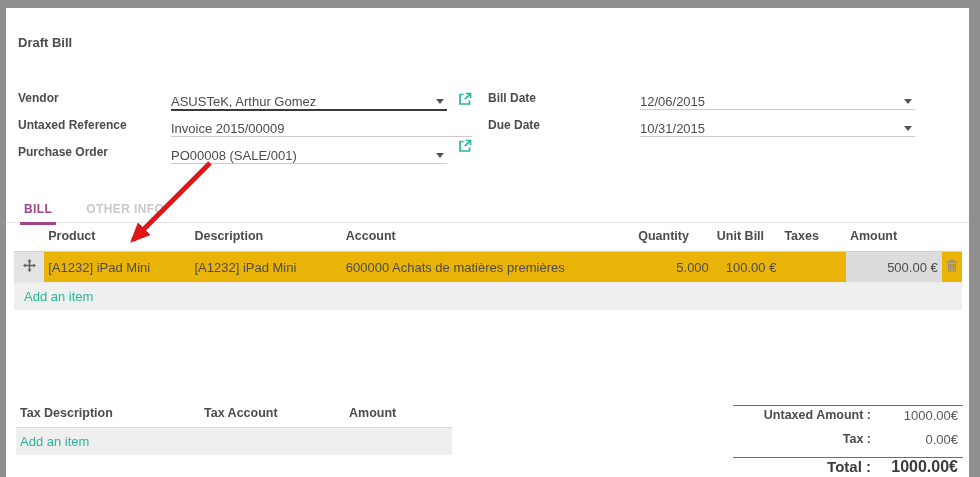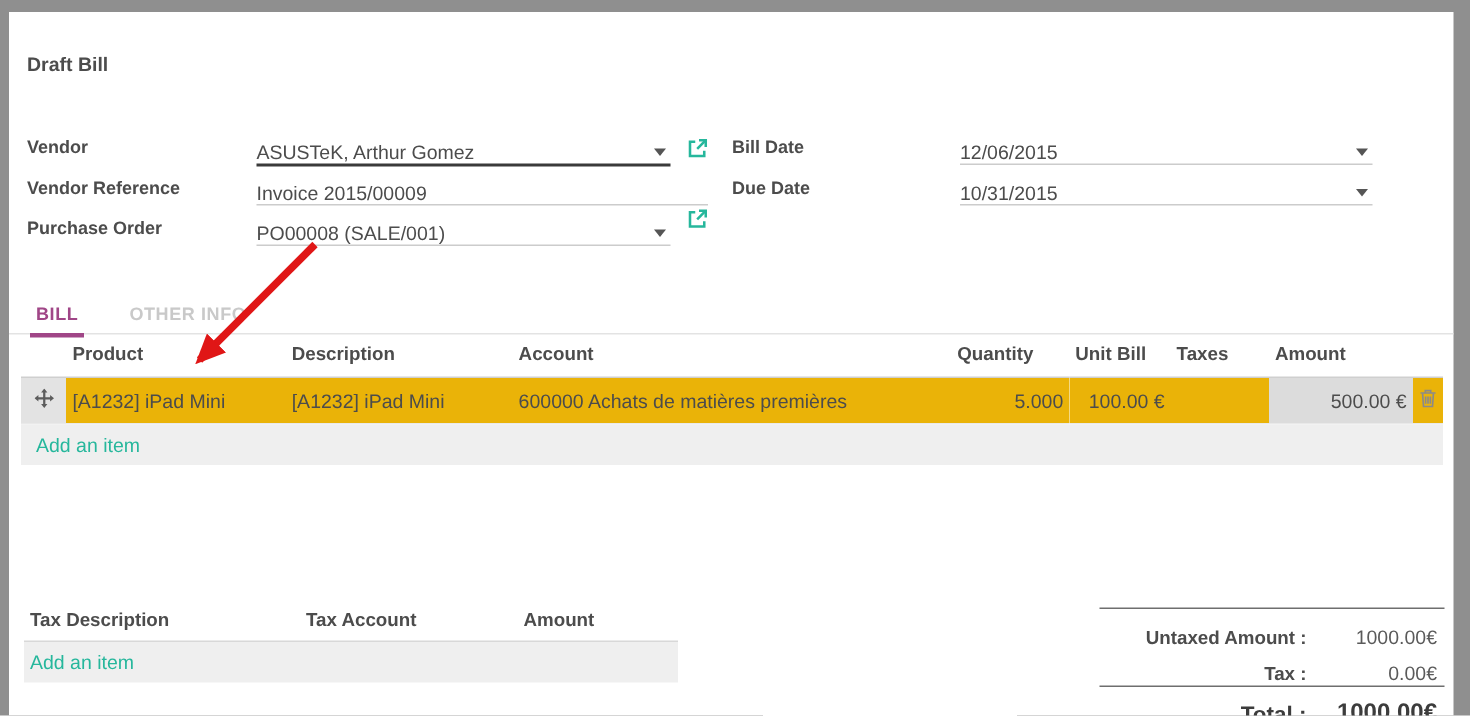--- a/index.html
+++ b/index.html
@@ -57,21 +57,21 @@
   
   .tax-wrap{left:10px;top:392px;width:436px;}
   .tax-head{display:flex;border-bottom:1px solid #d8d8d8;padding:6px 0 7px 0;}
   .tax-head span{font-size:12.5px;font-weight:bold;color:#4c4c4c;padding-left:4px;box-sizing:border-box;}
   .txc1{width:184px;}.txc2{width:145px;}.txc3{width:107px;}
   .tax-add{height:27px;line-height:27px;background:#efefef;color:#26b79c;
            font-size:13px;padding-left:4px;cursor:pointer;}
 
   
   .totals{left:727px;top:397px;width:230px;border-top:1px solid #6e6e6e;padding-top:2px;}
-  .t-row{display:flex;align-items:flex-end;height:24px;}
+  .t-row{display:flex;align-items:flex-start;height:24px;}
   .t-label{width:138px;text-align:right;font-size:12.5px;font-weight:bold;color:#4c4c4c;}
   .t-value{flex:1;text-align:right;padding-right:5px;font-size:13px;color:#5a5a5a;}
   .t-sep{border-top:1px solid #6e6e6e;margin-top:1px;}
   .t-row.grand{height:27px;}
   .grand .t-label{font-size:15px;color:#3c3c3c;}
   .grand .t-value{font-size:16px;font-weight:bold;color:#3c3c3c;}
 
   
   .arrow-overlay{position:absolute;left:0;top:0;width:980px;height:477px;pointer-events:none;}
 </style>
@@ -88,21 +88,21 @@
     <span class="caret"></span>
   </div>
   <span class="abs extlink" style="left:452px;top:84px;">
     <svg width="14" height="14" viewBox="0 0 14 14">
         <path d="M5.5 2.5 H2 V12 H11.5 V8.5" fill="none" stroke="#26b79c" stroke-width="1.7"></path>
         <path d="M8 1.5 H12.5 V6" fill="none" stroke="#26b79c" stroke-width="1.7"></path>
         <path d="M12.2 1.8 L6.8 7.2" stroke="#26b79c" stroke-width="1.7"></path>
       </svg>
   </span>
 
-  <div class="abs fld-label" style="left:12px;top:110px;">Vendor Reference</div>
+  <div class="abs fld-label" style="left:12px;top:110px;">Untaxed Reference</div>
   <div class="abs fld u-light" style="left:165px;top:107px;width:301px;">
     <span>Invoice 2015/00009</span>
   </div>
 
   <div class="abs fld-label" style="left:12px;top:137px;">Purchase Order</div>
   <div class="abs fld u-light" style="left:165px;top:134px;width:276px;justify-content:space-between;">
     <span>PO00008 (SALE/001)</span>
     <span class="caret"></span>
   </div>
   <span class="abs extlink" style="left:452px;top:131px;">

